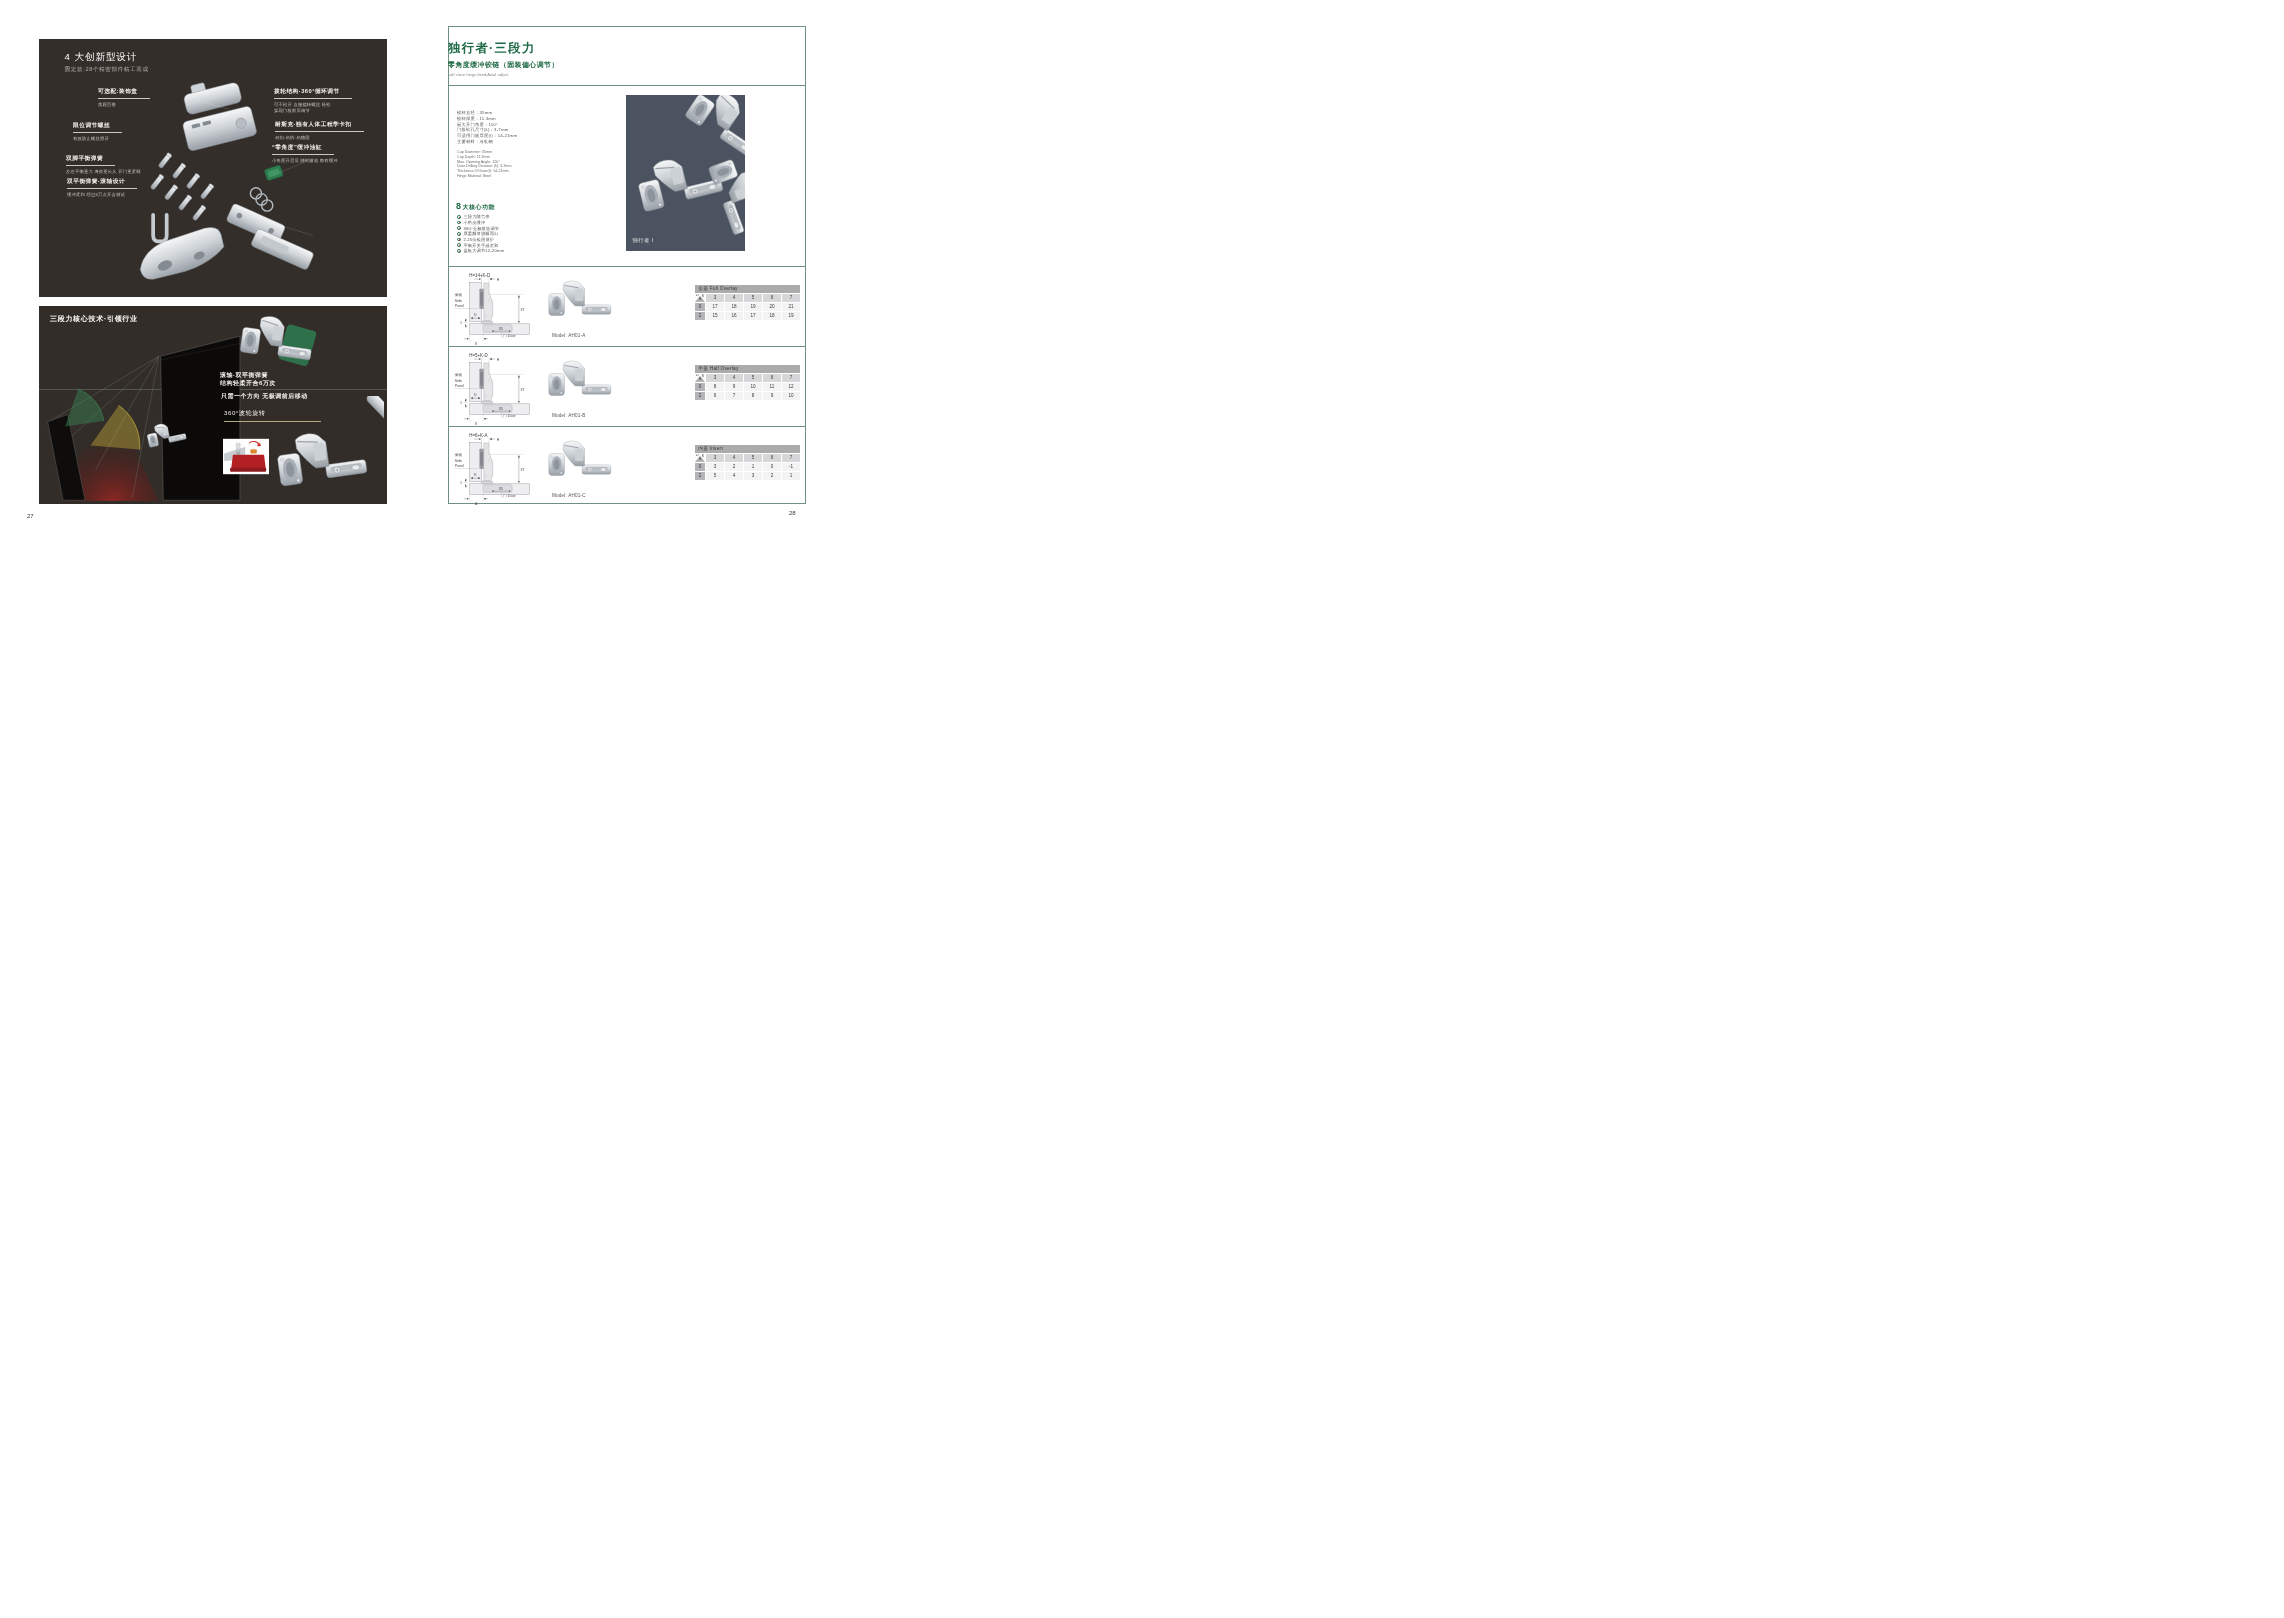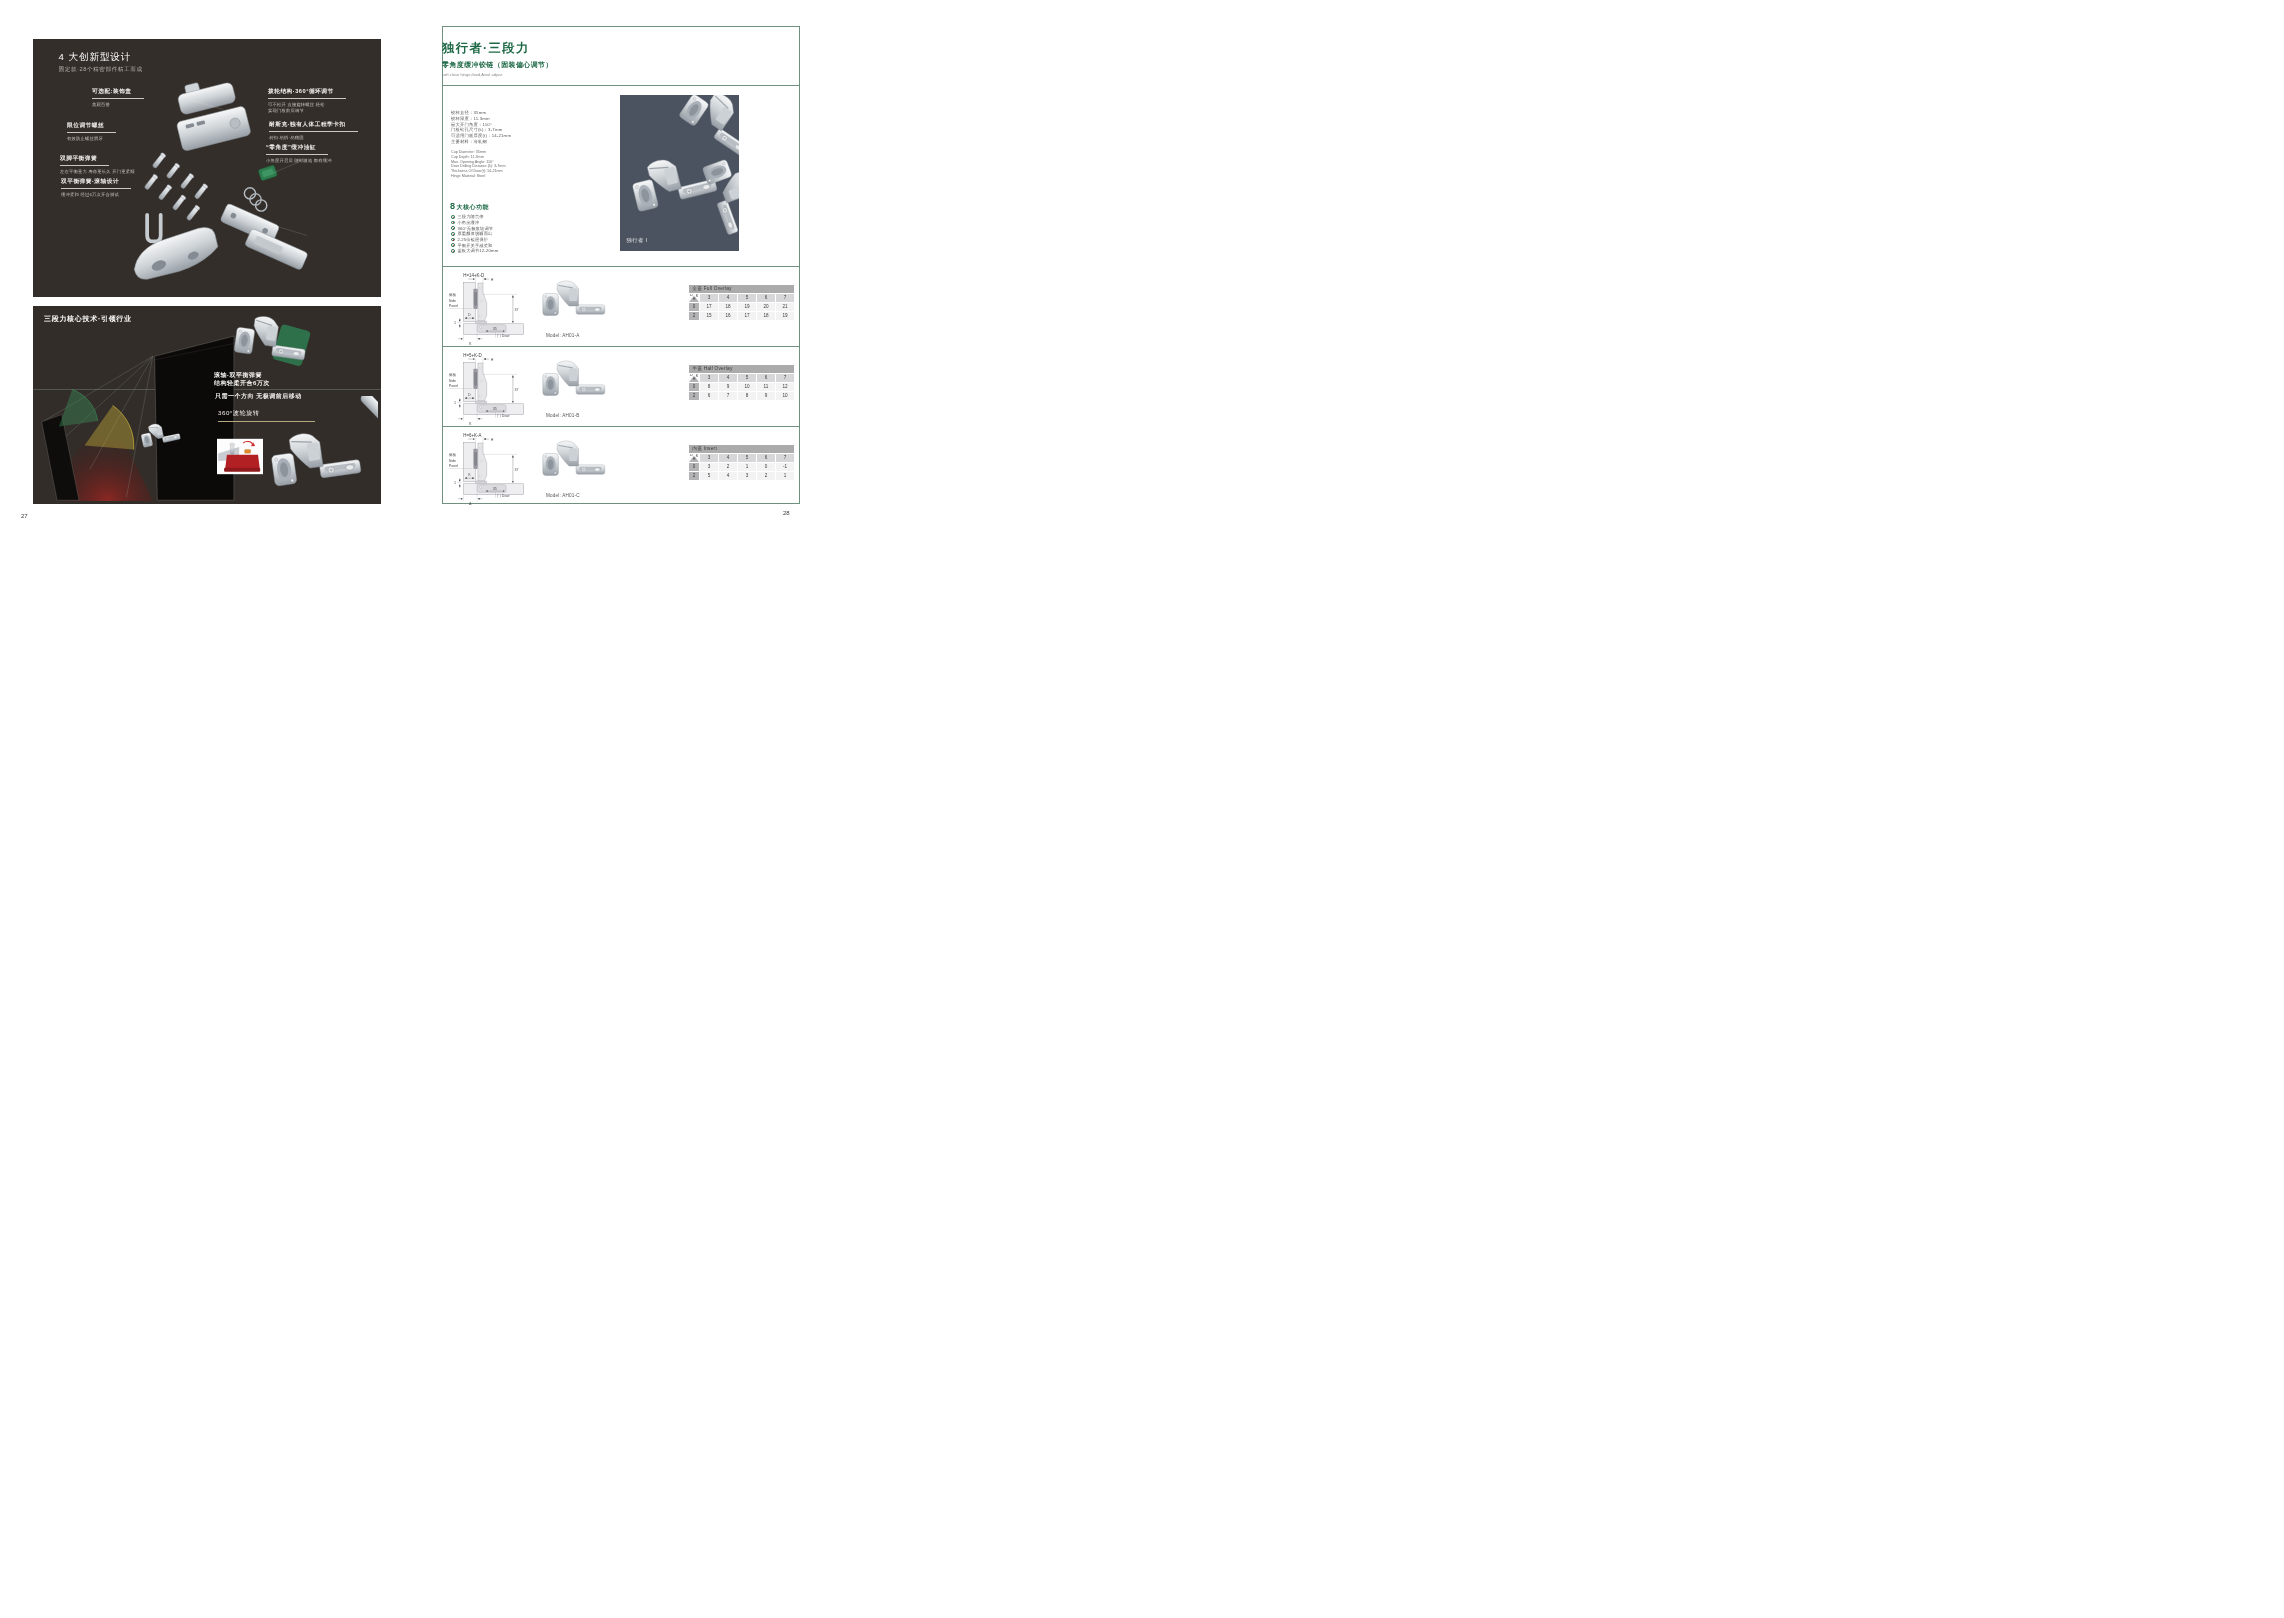--- a/index.html
+++ b/index.html
@@ -1,17 +1,17 @@
 <!DOCTYPE html>
 <html style="font-size:7.3px"><head>
 <meta charset="utf-8">
 <style>
   html,body{margin:0;padding:0;background:#fff;}
   .sheet{position:relative;width:827px;height:539px;background:#fff;overflow:hidden;
-         font-family:"Liberation Sans",sans-serif;color:#333;}
+         font-family:"Liberation Sans",sans-serif;color:#333;margin-left:6px;}
   .abs{position:absolute;}
 
   
   .panelA{position:absolute;left:33px;top:39px;width:348px;height:258px;background:#342e2a;overflow:hidden;}
   .panelB{position:absolute;left:33px;top:306px;width:348px;height:198px;background:#332d29;overflow:hidden;}
   .pA-title{position:absolute;left:25.6px;top:12px;font-size:9.6px;font-weight:400;color:#fdfdfd;letter-spacing:0.9px;}
   .pA-sub{position:absolute;left:25.6px;top:26.5px;font-size:5.7px;color:#b5b1ad;letter-spacing:0.5px;}
   .ann{position:absolute;}
   .ann .lbl{display:inline-block;font-size:5.7px;font-weight:bold;color:#f4f2f0;letter-spacing:0.5px;
             border-bottom:0.5px solid rgba(240,238,235,.8);padding:0 12px 2.3px 0;}

